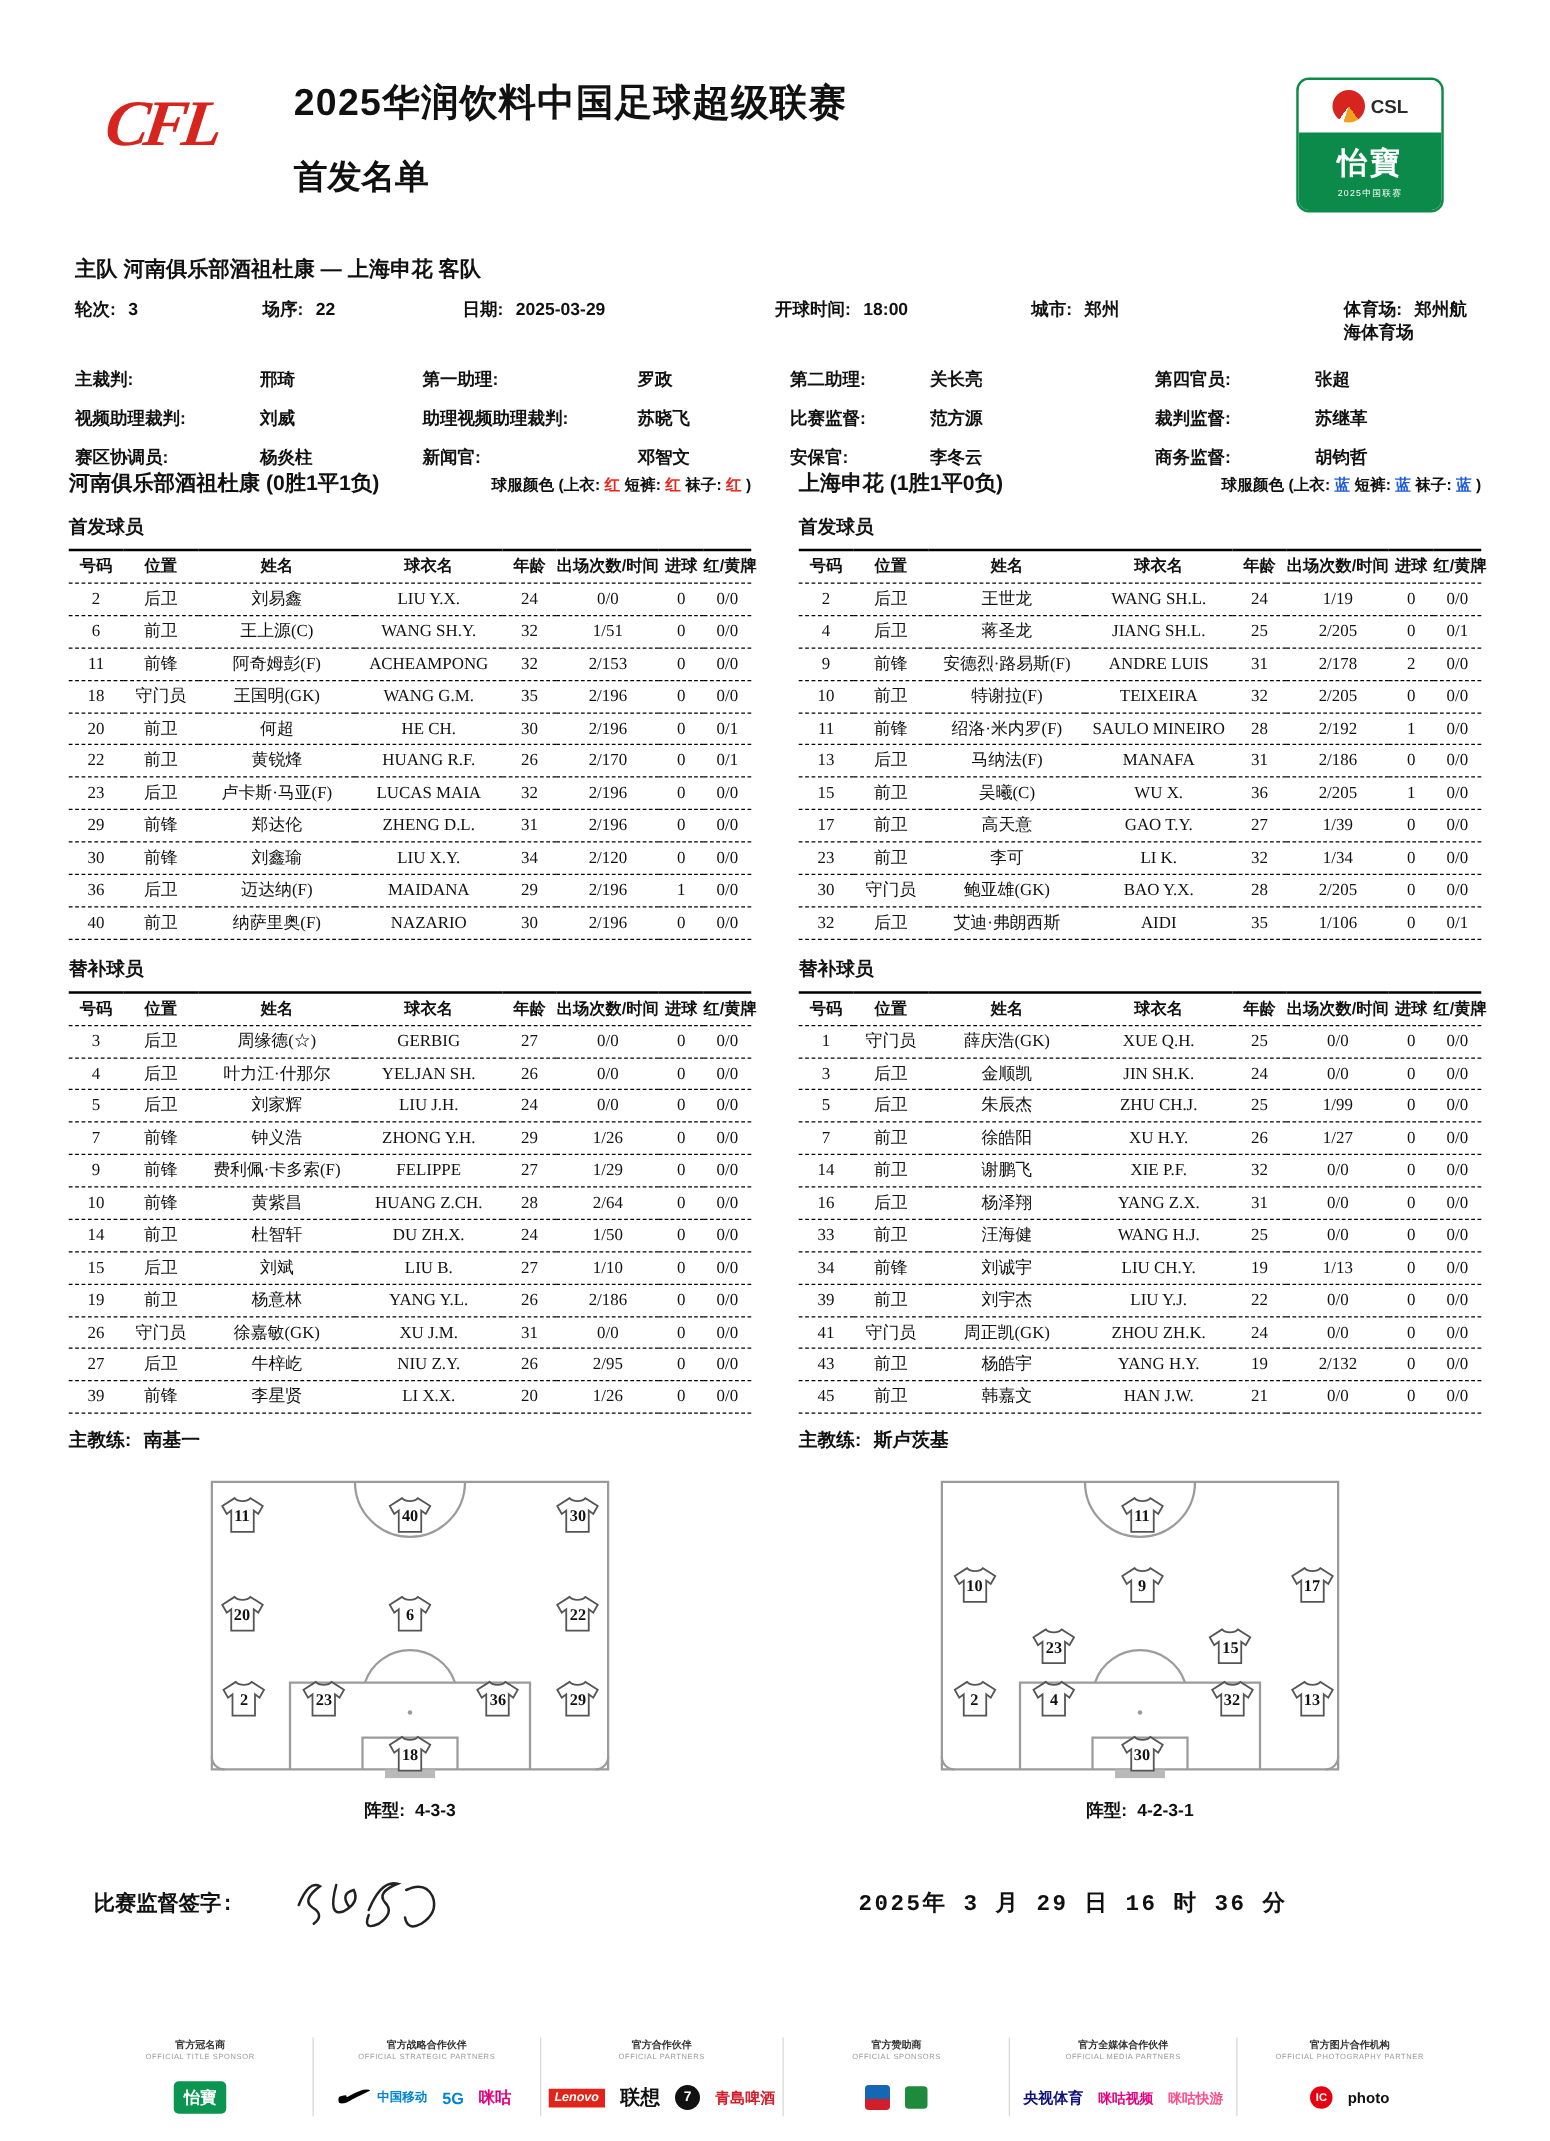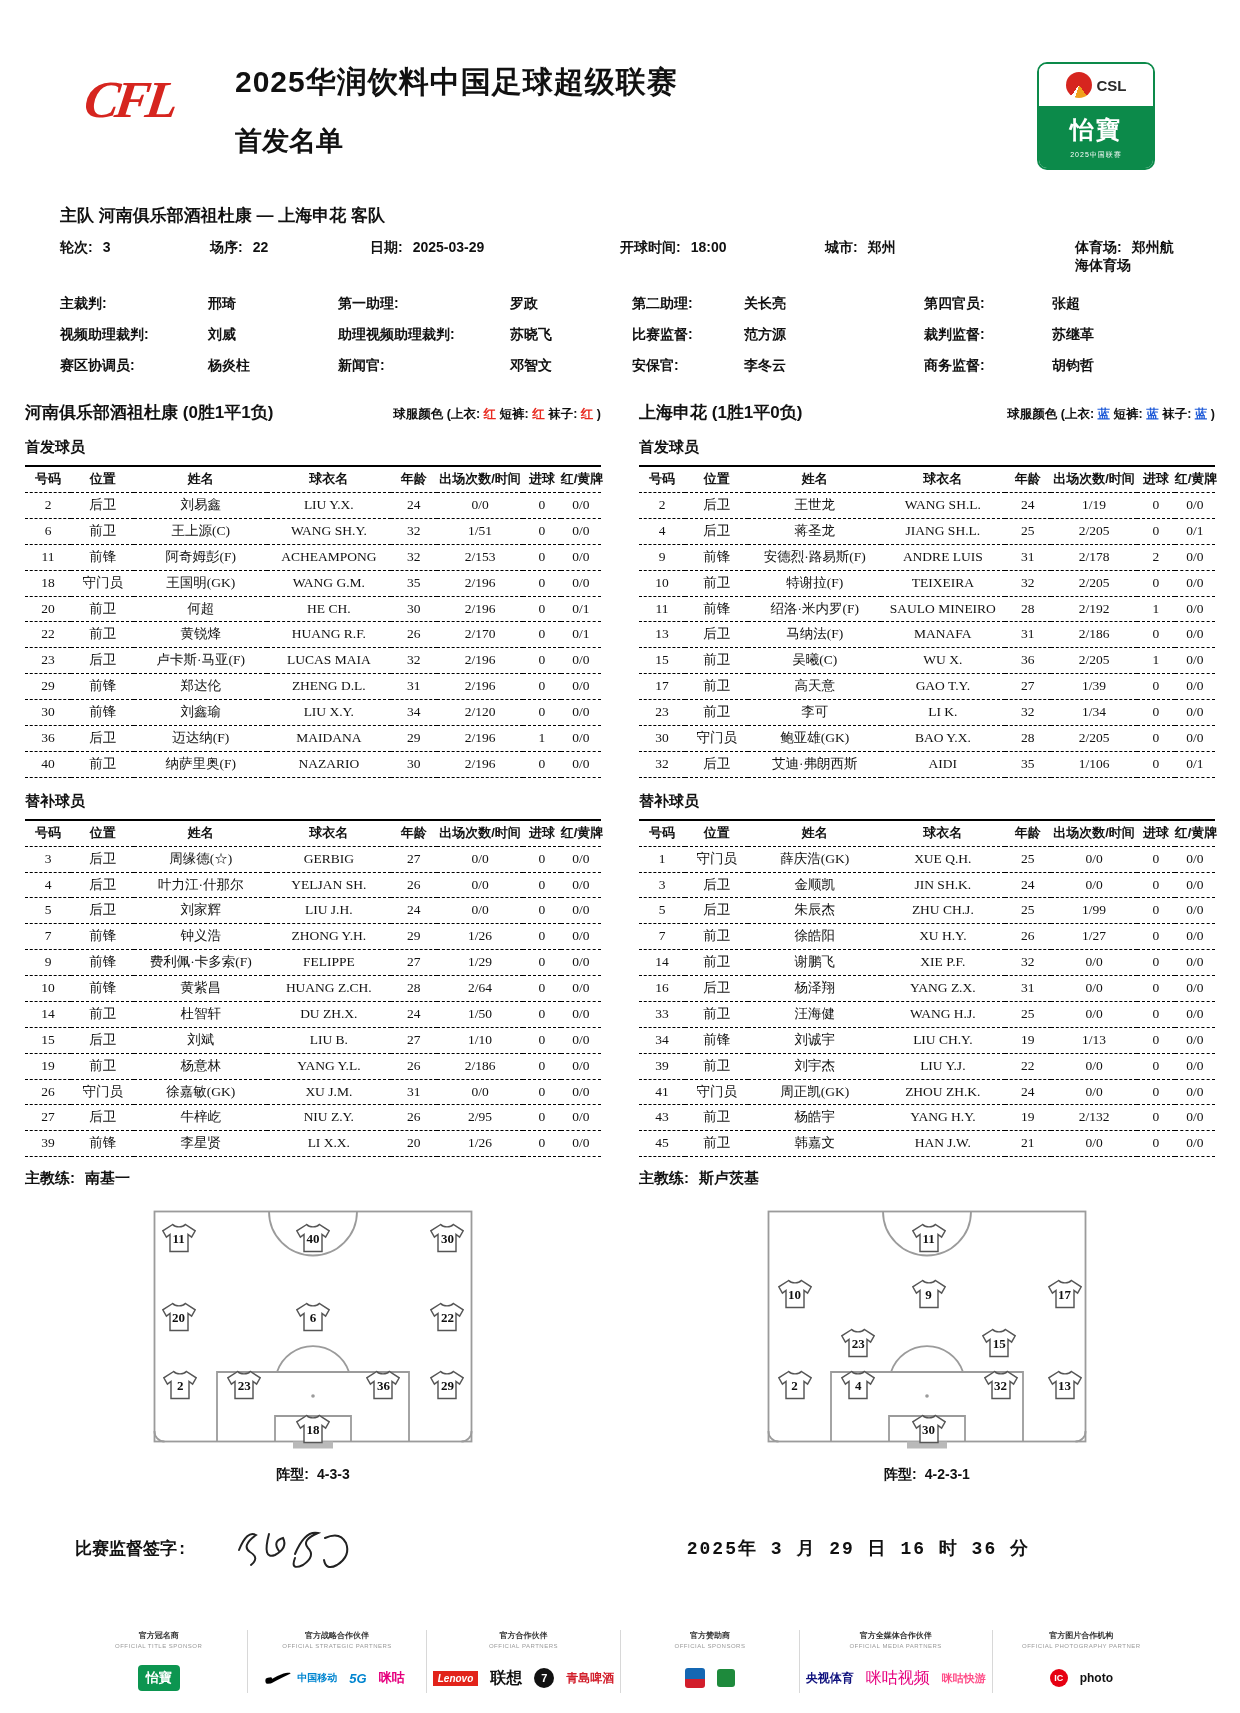--- a/index.html
+++ b/index.html
@@ -22,21 +22,21 @@
   .csl-txt { font-weight:900; font-size:15px; color:#2a2a2a; }
   .csl-bot { background:#0c8a4a; flex:1; display:flex; flex-direction:column; align-items:center; justify-content:center; color:#fff; }
   .csl-brand { font-weight:900; font-size:24px; letter-spacing:2px; }
   .csl-sub { font-size:7px; margin-top:4px; letter-spacing:1px; }
   
   .match-line { padding:0 60px; margin-top:34px; font-size:17px; font-weight:800; }
   .info-row { padding:0 60px; margin-top:12px; display:grid; grid-template-columns:150px 160px 250px 205px 250px 1fr; font-size:14px; font-weight:700; }
   .info-row .pair span.v { margin-left:10px; }
   .officials { padding:0 60px; margin-top:20px; display:grid; grid-template-columns:148px 130px 172px 122px 112px 180px 128px 1fr; row-gap:13px; font-size:14px; font-weight:700; }
   
-  .teams { display:flex; padding:0 25px; margin-top:26px; gap:38px; }
+  .teams { display:flex; padding:0 55px; gap:38px; }
   .team-col { flex:1; min-width:0; }
   .team-head { display:flex; align-items:baseline; justify-content:space-between; flex-wrap:nowrap; }
   .team-name { font-size:17px; font-weight:900; white-space:nowrap; }
   .kit-line { font-size:12.5px; font-weight:800; white-space:nowrap; }
   .kit-c { font-weight:800; }
   .home .kit-c { color:#e8281e; }
   .away .kit-c { color:#1f5bd8; }
   .sec-label { font-size:15px; font-weight:900; margin:14px 0 8px; }
   table.roster { width:100%; border-collapse:collapse; table-layout:fixed; }
   table.roster th { font-size:13px; font-weight:900; border-top:2.5px solid #000; border-bottom:1.5px dashed #000; padding:3px 0 4px; white-space:nowrap; }
@@ -1026,21 +1026,21 @@
       <div class="sp-logos">
           <span class="chip" style="background:#0c9550;color:#fff;font-weight:800;font-size:13px;padding:4px 8px;border-radius:4px">怡寶</span>
         </div>
     </div>
     <div class="sp-group">
       <div class="sp-head">官方战略合作伙伴</div>
       <div class="sp-sub">OFFICIAL STRATEGIC PARTNERS</div>
       <div class="sp-logos">
           <span class="chip" style="display:inline-block;font-size:19px;font-weight:900;color:#000;transform:scaleX(1.8) skewX(-16deg)">✔</span>
           <span class="chip" style="color:#0085d0;font-weight:800;font-size:10px">中国移动</span>
-          <span class="chip" style="color:#0085d0;font-weight:900;font-size:13px;font-style:italic">5G</span>
+          <span class="chip" style="color:#0085d0;font-weight:900;font-size:13px;">5G</span>
           <span class="chip" style="color:#e6007e;font-weight:900;font-size:13px">咪咕</span>
         </div>
     </div>
     <div class="sp-group">
       <div class="sp-head">官方合作伙伴</div>
       <div class="sp-sub">OFFICIAL PARTNERS</div>
       <div class="sp-logos">
           <span class="chip" style="background:#e2231a;color:#fff;font-weight:800;font-style:italic;font-size:10px;padding:2px 5px">Lenovo</span>
           <span class="chip" style="color:#111;font-weight:900;font-size:16px">联想</span>
           <span class="chip" style="background:#111;color:#fff;border-radius:50%;width:20px;height:20px;font-weight:900;font-size:11px">7</span>
@@ -1053,21 +1053,21 @@
       <div class="sp-logos">
           <span class="chip" style="width:20px;height:20px;border-radius:3px;background:linear-gradient(#1467b3 55%,#d21e2b 55%)"></span>
           <span class="chip" style="width:18px;height:18px;border-radius:3px;background:#1e8a3c"></span>
         </div>
     </div>
     <div class="sp-group">
       <div class="sp-head">官方全媒体合作伙伴</div>
       <div class="sp-sub">OFFICIAL MEDIA PARTNERS</div>
       <div class="sp-logos">
           <span class="chip" style="color:#10127e;font-weight:900;font-size:12px">央视体育</span>
-          <span class="chip" style="color:#e6007e;font-weight:400;font-size:16px">咪咕视频</span>
+          <span class="chip" style="color:#e6007e;font-weight:700;font-size:11px">咪咕视频</span>
           <span class="chip" style="color:#ff4d88;font-weight:900;font-size:11px">咪咕快游</span>
         </div>
     </div>
     <div class="sp-group">
       <div class="sp-head">官方图片合作机构</div>
       <div class="sp-sub">OFFICIAL PHOTOGRAPHY PARTNER</div>
       <div class="sp-logos">
           <span class="chip" style="background:#e60012;color:#fff;border-radius:50%;width:18px;height:18px;font-weight:900;font-size:9px">IC</span>
           <span class="chip" style="color:#111;font-weight:800;font-size:12px">photo</span>
         </div>

